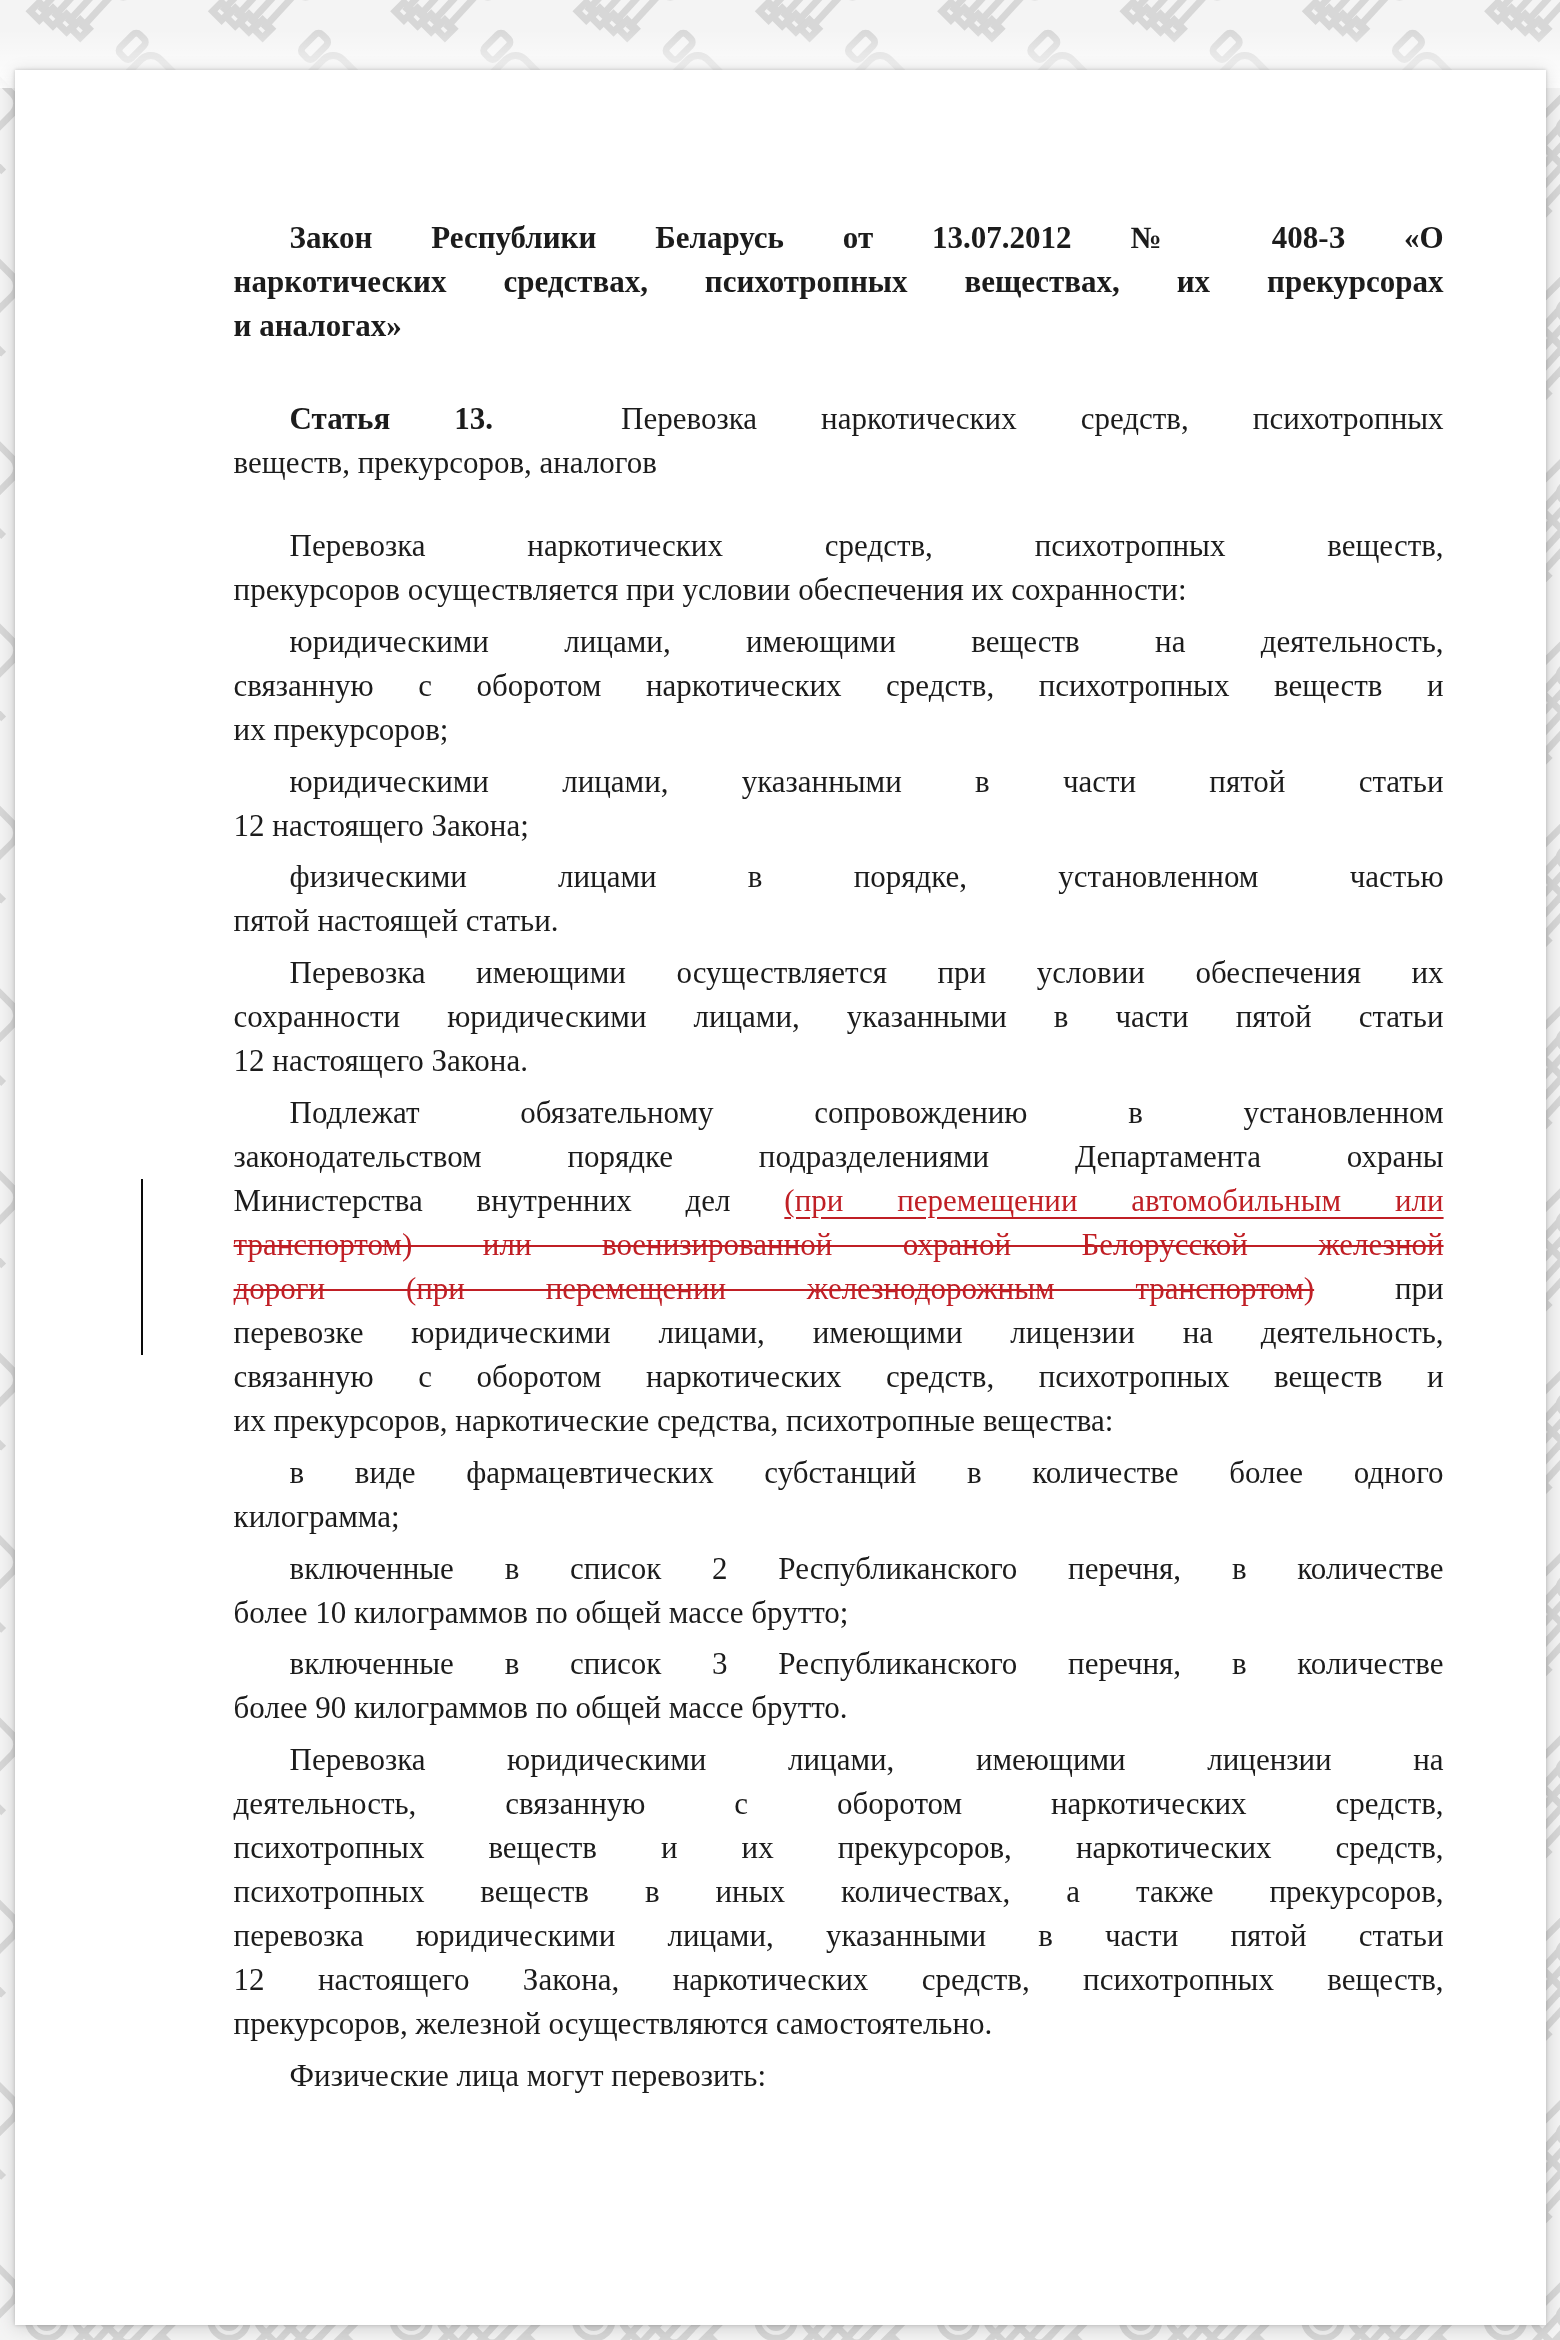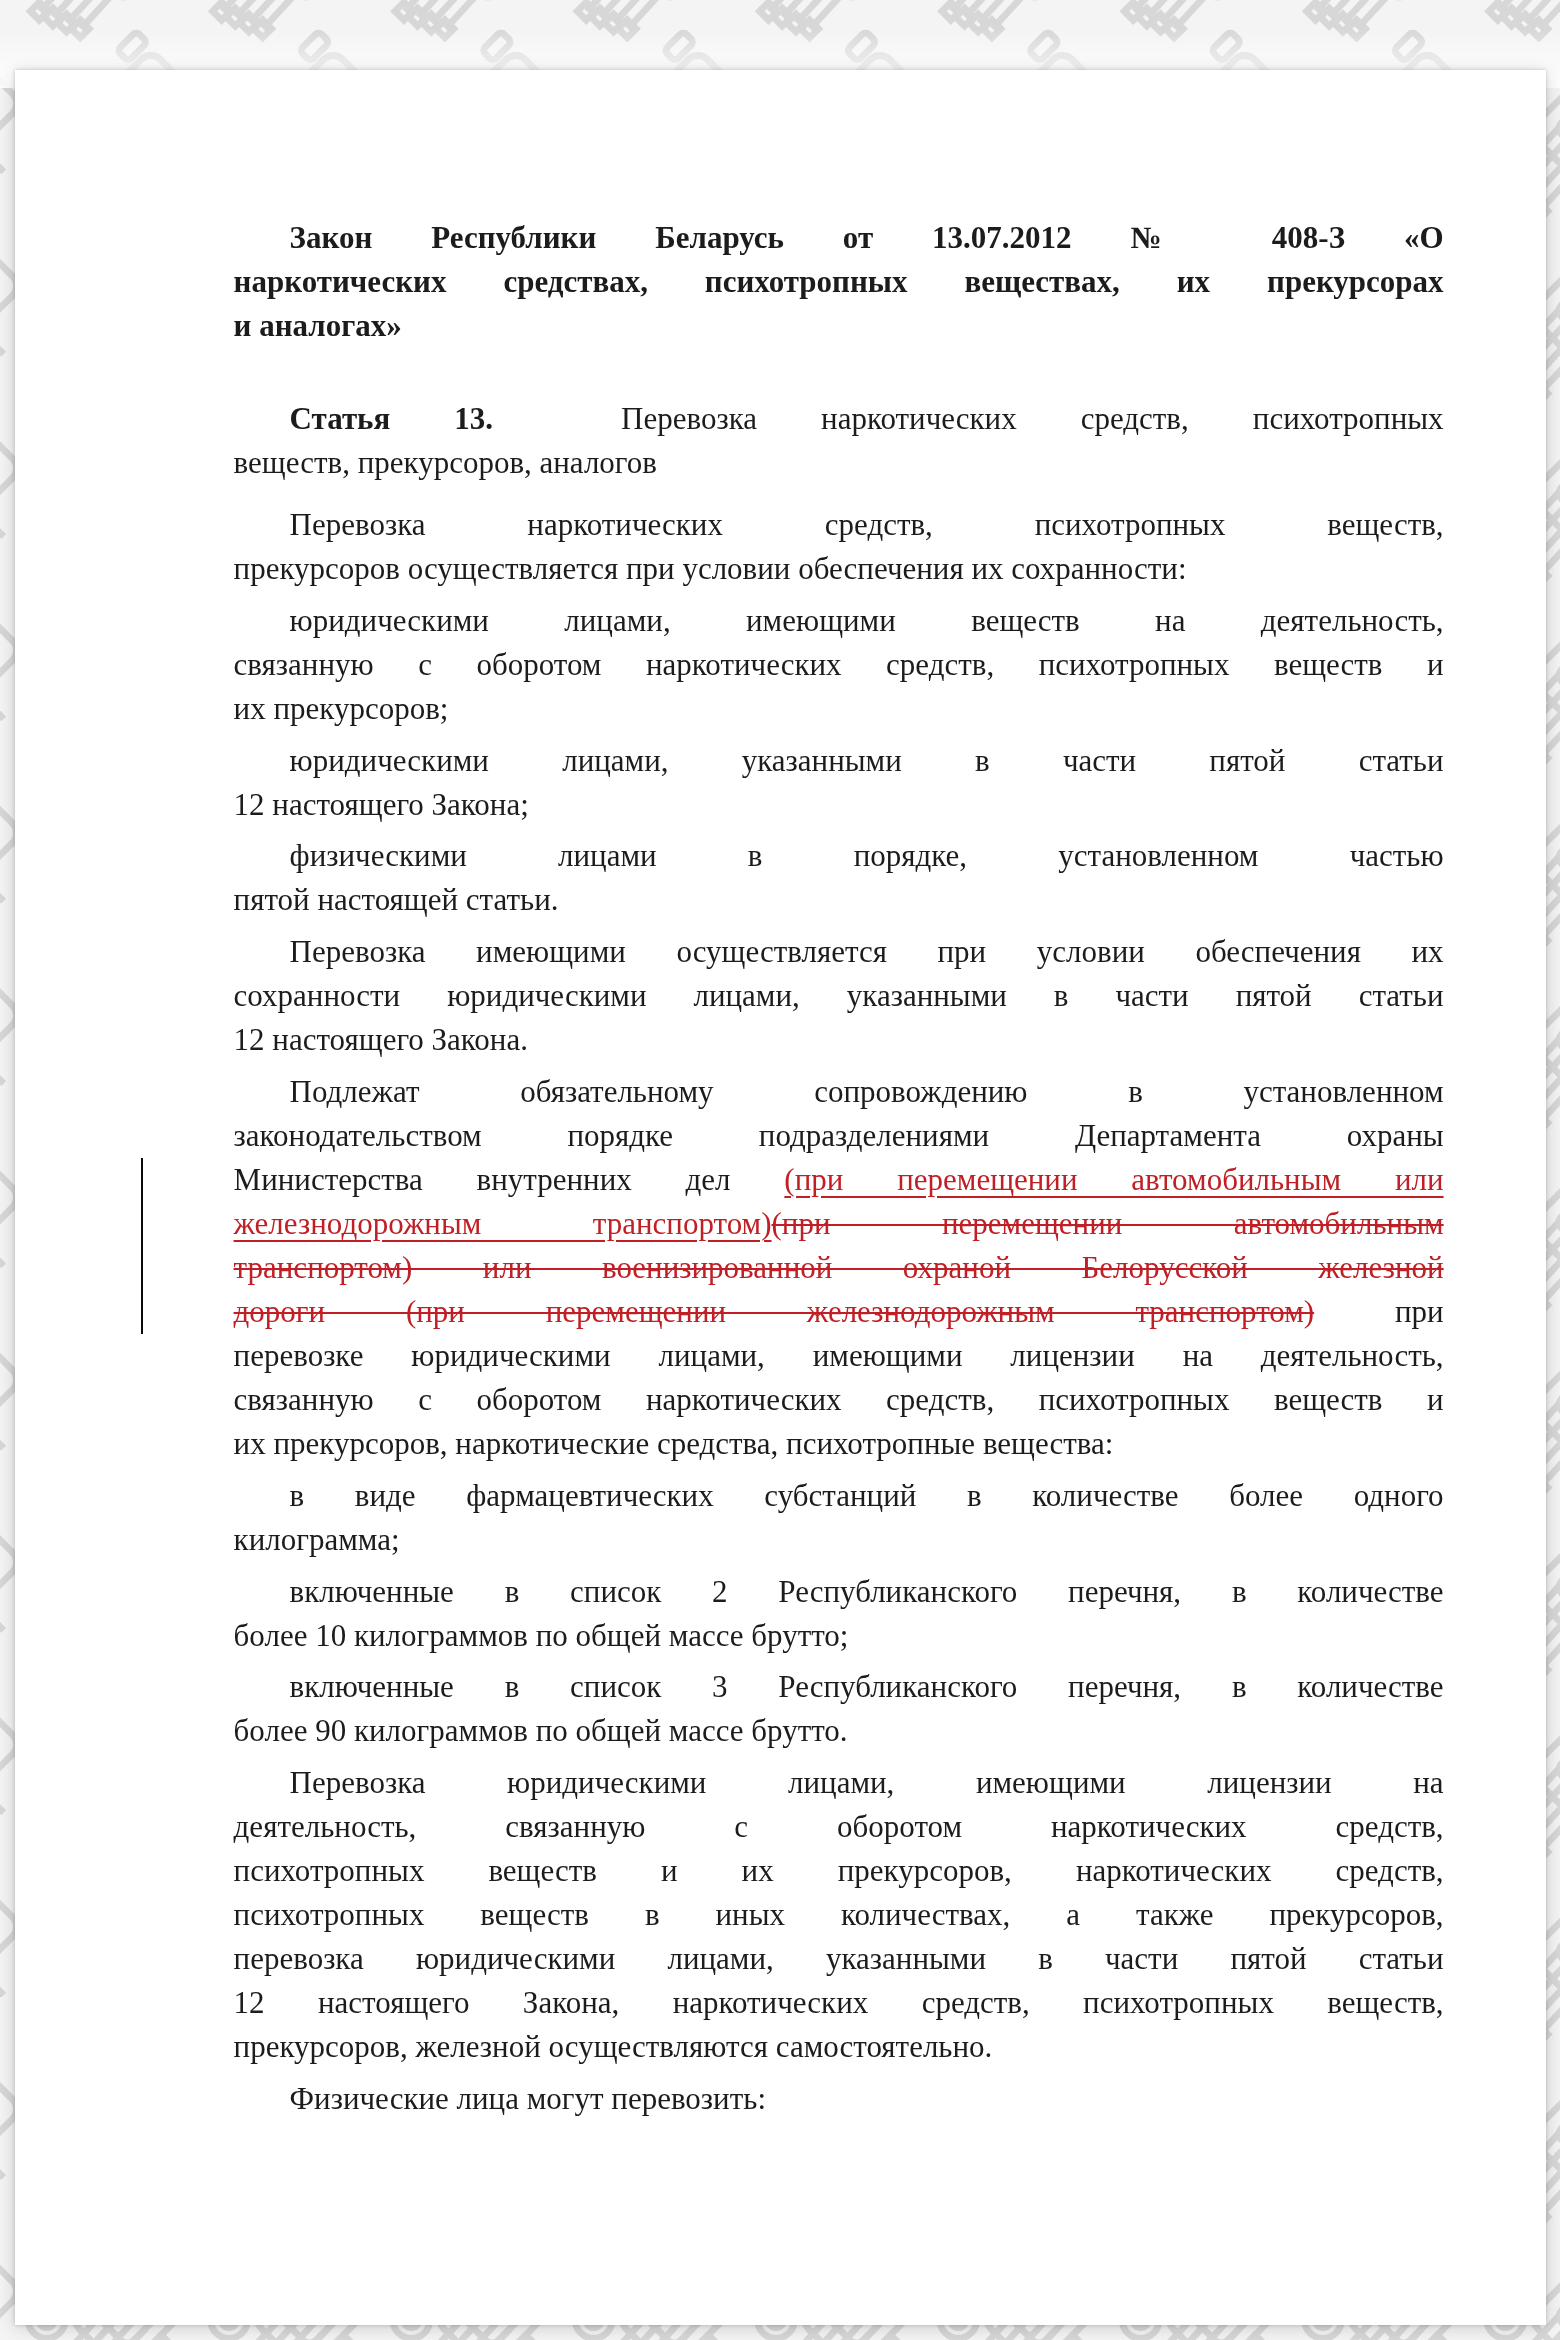--- a/index.html
+++ b/index.html
@@ -18,21 +18,21 @@
     background:#ffffff;
     box-shadow:0 0 3.9px rgba(0,0,0,0.20), 0 2.9px 17.6px rgba(0,0,0,0.16);
     box-sizing:border-box;
     padding:146px 102px 0 219px;
   }
   .doc{
     font-size:31px;line-height:44px;color:#1c1c1c;
   }
   .para{position:relative;}
   .para--title{font-weight:700;margin-bottom:49px;}
-  .para--heading{margin-bottom:18px;}
+  .para--heading{margin-bottom:39px;}
   .para--body{margin-bottom:7.8px;}
   .line{text-align:justify;text-align-last:justify;}
   .line.last{text-align-last:left;}
   .line.first{text-indent:56px;}
   .run--b{font-weight:700;}
   .run--ins{
     color:var(--revision-red,#c01f25);
     text-decoration:underline;
     text-decoration-thickness:2px;
     text-underline-offset:5.9px;
@@ -248,21 +248,20 @@
       <div class="para para--body">
         <div class="line first"><span class="run run--n">Перевозка имеющими осуществляется при условии обеспечения их</span></div>
         <div class="line"><span class="run run--n">сохранности юридическими лицами, указанными в&nbsp;части пятой статьи</span></div>
         <div class="line last"><span class="run run--n">12 настоящего Закона.</span></div>
       </div>
       <div class="para para--body">
         <div class="change-bar" style="top: 88px; height: 176px; background: rgb(10, 10, 10);"></div>
         <div class="line first"><span class="run run--n">Подлежат обязательному сопровождению в установленном</span></div>
         <div class="line"><span class="run run--n">законодательством порядке подразделениями Департамента охраны</span></div>
         <div class="line"><span class="run run--n">Министерства внутренних дел </span><span class="run run--ins">(при перемещении автомобильным или</span></div>
-        <div class="line"><span class="run run--ins">железнодорожным транспортом)</span><span class="run run--del">(при перемещении автомобильным</span></div>
         <div class="line"><span class="run run--del">транспортом) или военизированной охраной Белорусской железной</span></div>
         <div class="line"><span class="run run--del">дороги (при перемещении железнодорожным транспортом)</span><span class="run run--n"> при</span></div>
         <div class="line"><span class="run run--n">перевозке юридическими лицами, имеющими лицензии на деятельность,</span></div>
         <div class="line"><span class="run run--n">связанную с оборотом наркотических средств, психотропных веществ и</span></div>
         <div class="line last"><span class="run run--n">их прекурсоров, наркотические средства, психотропные вещества:</span></div>
       </div>
       <div class="para para--body">
         <div class="line first"><span class="run run--n">в виде фармацевтических субстанций в количестве более одного</span></div>
         <div class="line last"><span class="run run--n">килограмма;</span></div>
       </div>

